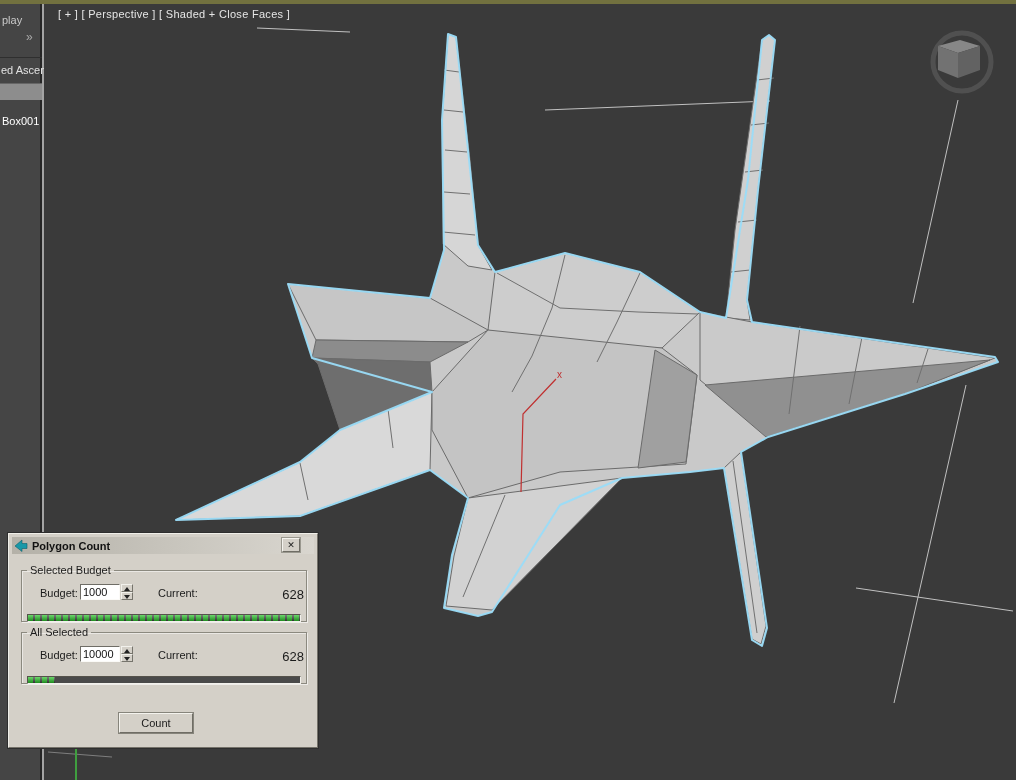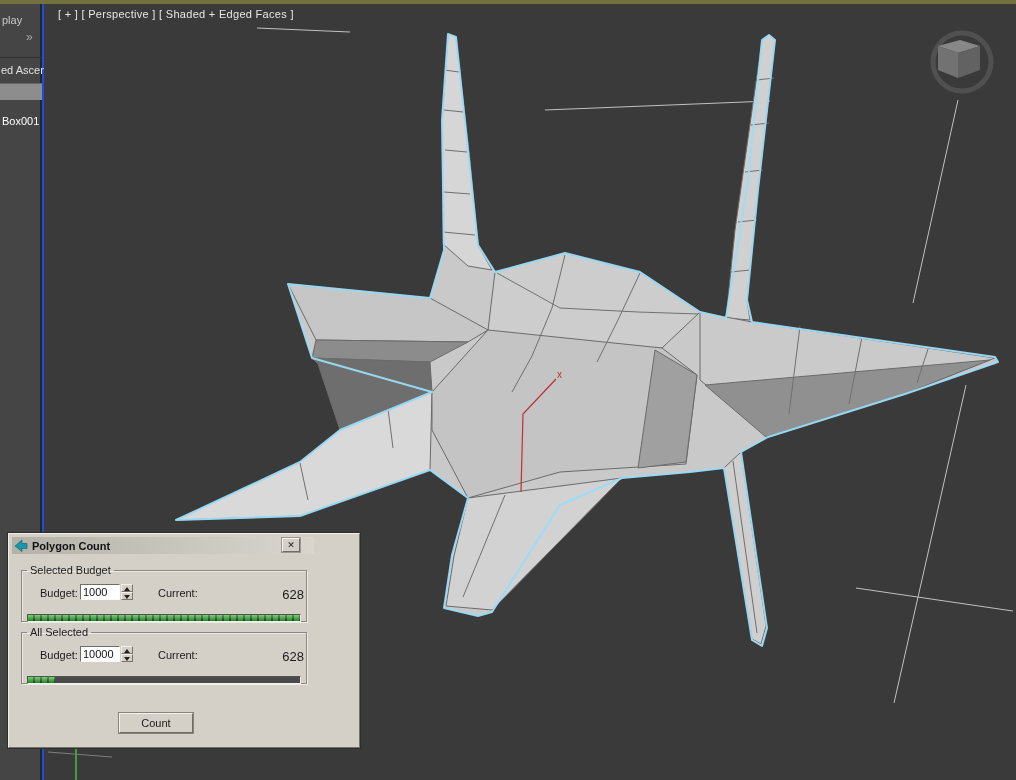--- a/index.html
+++ b/index.html
@@ -1,38 +1,38 @@
 <!DOCTYPE html>
 <html><head>
 <meta charset="utf-8">
 <style>
   * { box-sizing: border-box; margin: 0; padding: 0; }
   html,body { background:#222; }
   #screen {
     position: relative; width: 1016px; height: 780px; overflow: hidden;
-    background:#1d4ed8; font-family:"Liberation Sans", sans-serif;
+    background:#a3a3a3; font-family:"Liberation Sans", sans-serif;
   }
   
   .top-strip { position:absolute; left:0; top:0; width:1016px; height:4px; background:#72713f; }
   
   .left-panel { position:absolute; left:0; top:4px; width:42px; height:776px; background:#454545; border-right:2px solid #252525; }
   .lp-text { position:absolute; font-size:11px; color:#c9c9c9; white-space:nowrap; }
   .lp-play { left:2px; top:10px; }
   .lp-chevron { left:26px; top:26px; color:#a8a8a8; font-size:12px; }
   .lp-divider { position:absolute; left:0; top:53px; width:42px; height:1px; background:#2f2f2f; }
   .lp-ascen { left:1px; top:60px; color:#e2e2e2; }
   .lp-box-row { position:absolute; left:0; top:79px; width:42px; height:17px; background:#8d8d8d; border-top:1px solid #666; }
   .lp-box-row span { position:absolute; left:2px; top:2px; font-size:11px; color:#ffffff; white-space:nowrap;margin-top:29px; }
   
   .viewport { position:absolute; left:44px; top:4px; width:972px; height:776px; background:#3a3a3a; }
   .vp-label { position:absolute; left:14px; top:4px; font-size:11px; color:#e6e6e6; letter-spacing:.3px; white-space:nowrap; }
   .scene-svg { position:absolute; left:0; top:0; width:1016px; height:780px; }
   
   .dialog {
-    position:absolute; left:8px; top:533px; width:352px; height:215px;
+    position:absolute; left:8px; top:533px; width:310px; height:215px;
     background:#d4d0c8; border:1px solid #f0efe9; border-right-color:#75726a; border-bottom-color:#75726a;
     box-shadow:0 0 0 1px #2e2e2e; font-size:11px; color:#1b1b1b;
   }
   .titlebar {
     position:absolute; left:3px; top:3px; width:302px; height:17px;
     background:linear-gradient(to right,#b4b1a8,#d9d6cf); display:flex; align-items:center;
   }
   .dlg-icon { width:14px; height:13px; margin-left:2px; display:inline-block; }
   .dlg-title { margin-left:4px; font-weight:bold; font-size:11px; color:#111; }
   .dlg-close {
@@ -101,21 +101,21 @@
     <div class="lp-text lp-play">play</div>
     <div class="lp-text lp-chevron">»</div>
     <div class="lp-divider"></div>
     <div class="lp-text lp-ascen">ed Ascen</div>
     <div class="lp-box-row">
       <span>Box001</span>
     </div>
   </div>
 
   <div class="viewport">
-    <div class="vp-label">[ + ] [ Perspective ] [ Shaded + Edged Faces ]</div>
+    <div class="vp-label">[ + ] [ Perspective ] [ Shaded + Close Faces ]</div>
   </div>
 
   <svg class="scene-svg" viewBox="0 0 1016 780">
 
     <g stroke="#d8d8d8" stroke-width="1" opacity="0.85">
       <path d="M257,28 L350,32" fill="none"></path>
       <path d="M545,110 L770,101" fill="none"></path>
       <path d="M958,100 L913,303" fill="none"></path>
       <path d="M966,385 L928,553 L894,703" fill="none"></path>
       <path d="M856,588 L1013,611" fill="none"></path>

